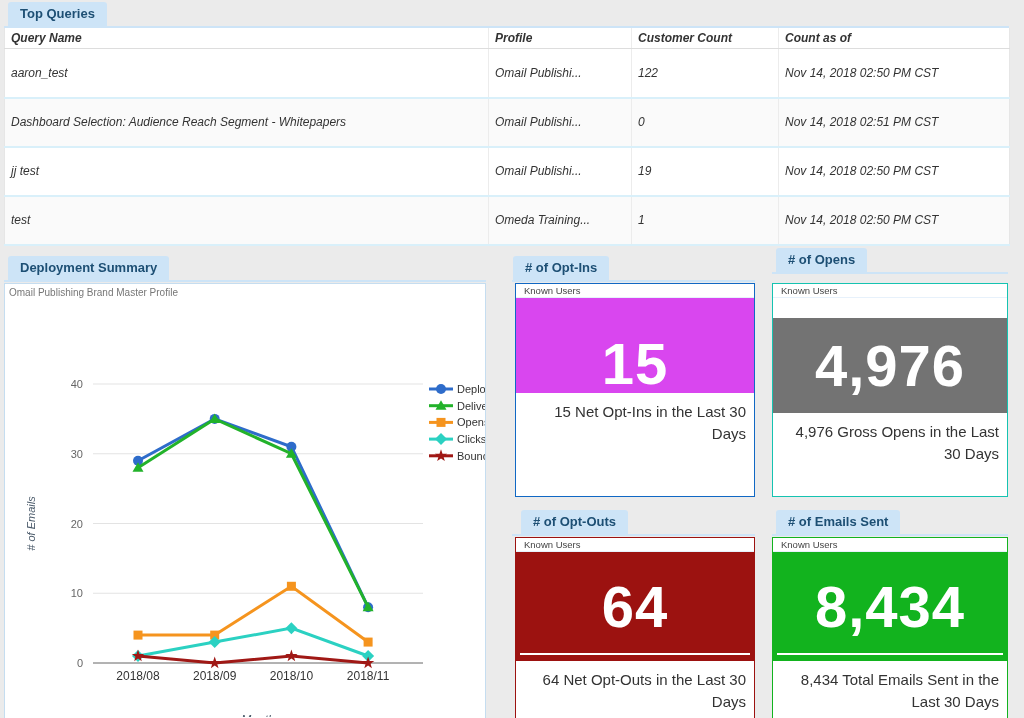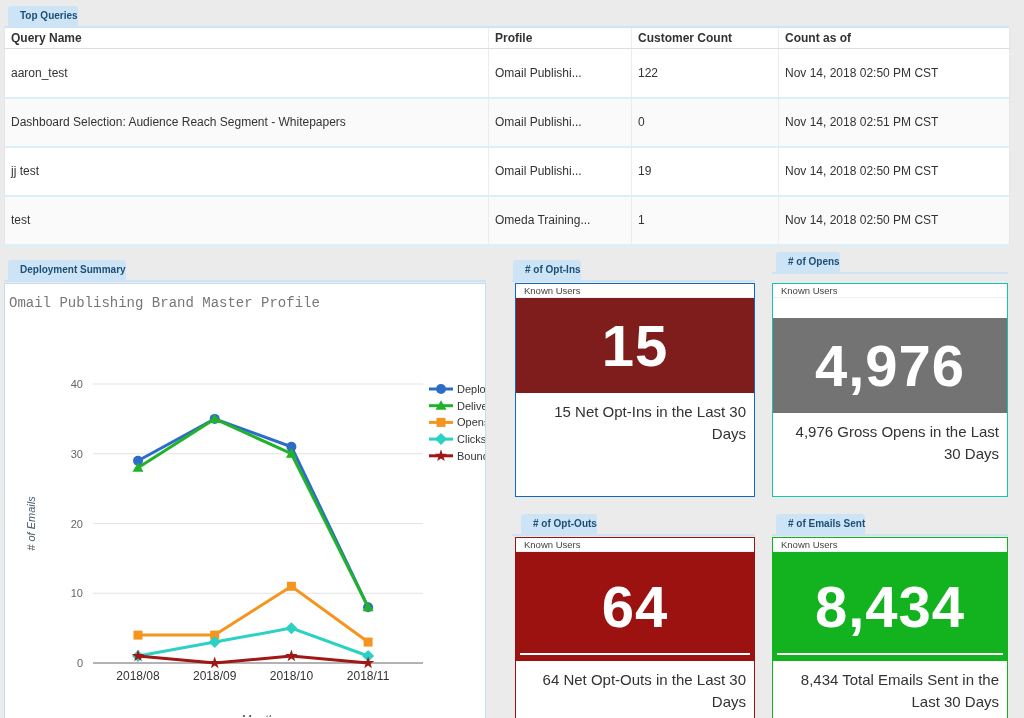--- a/index.html
+++ b/index.html
@@ -2,38 +2,38 @@
 <html><head>
 <meta charset="utf-8">
 <style>
   * { margin:0; padding:0; box-sizing:border-box; }
   html,body { width:1024px; height:718px; overflow:hidden; background:#ebebeb;
     font-family:"Liberation Sans", sans-serif; }
 
   
   .tabstrip { position:absolute; display:flex; align-items:flex-end;
     border-bottom:2px solid #cde4f7; height:24px; }
-  .tab { display:inline-block; padding:4px 0 5px 12px; font-size:10px; font-weight:bold;
+  .tab { display:inline-block; padding:4px 12px 5px 12px; font-size:13px; font-weight:bold;
     color:#1d4f74; background:#cde4f7; border-radius:3px 3px 0 0; white-space:nowrap; cursor:default; }
 
   
   .tq-table { position:absolute; left:4px; top:28px; width:1005px; border-collapse:collapse;
-    background:#fff; table-layout:fixed; border:1px solid #e6e6e6; border-top:none; }
+    background:#fff; table-layout:fixed; border:1px solid #e6e6e6; border-top:none;font-style:italic; }
   .tq-table th { text-align:left; font-size:12px; color:#333; padding:3px 6px; height:17px;
     border-bottom:1px solid #ddd; border-right:1px solid #ececec; background:#fff; }
   .tq-table td { font-size:12px; color:#333; padding:2px 6px; height:49px; vertical-align:middle;
     border-right:1px solid #ececec; overflow:hidden; white-space:nowrap; }
   .tq-table th:last-child, .tq-table td:last-child { border-right:none; }
   .tq-table tbody tr { border-bottom:2px solid #d9f0fa; }
   .tq-table tbody tr:nth-child(even) td { background:#fafafa; }
 
   
   .chart-panel { position:absolute; left:4px; top:283px; width:482px; height:436px;
     background:#fff; border:1px solid #c5ddf0; }
-  .chart-subtitle { position:absolute; top:11px; left:4px; font-size:14px; color:#777;font-family:Liberation Mono, monospace; }
+  .chart-subtitle { position:absolute; top:3px; left:4px; font-size:10px; color:#777; }
   .chart-svg { position:absolute; top:0; left:0; }
 
   
   .kpi-panel { position:absolute; background:#fff; border:1px solid #999; overflow:hidden; }
   .kpi-sub { height:14px; font-size:9.5px; color:#444; padding:1px 8px;
     border-bottom:1px solid #e7f1fb; background:#fff; }
   .kpi-box { height:95px; position:relative; display:flex; align-items:center; justify-content:center; }
   .kpi-box.tall { height:109px; }
   .kpi-value { color:#fff; font-size:58px; font-weight:bold; line-height:1; letter-spacing:1px; }
   .kpi-axisline { position:absolute; left:4px; right:4px; bottom:6px; height:2px; background:#fff; }
@@ -162,21 +162,21 @@
       </g>
     </svg>
   <div class="chart-subtitle">Omail Publishing Brand Master Profile</div>
 </div>
 
 <div class="tabstrip" style="left:512px; top:258px; width:243px;">
   <span class="tab" style="margin-left:1px;"># of Opt-Ins</span>
 </div>
 <div class="kpi-panel" style="left: 515px; top: 283px; width: 240px; height: 214px; border-color: rgb(16, 104, 196);">
   <div class="kpi-sub">Known Users</div>
-  <div class="kpi-box" style="background-color: #7f1d1d;">
+  <div class="kpi-box" style="background-color: #d946ef; align-items: flex-end;">
     <span class="kpi-value">15</span>
   </div>
   <div class="kpi-desc">15 Net Opt-Ins in the Last 30 Days</div>
 </div>
 
 <div class="tabstrip" style="left:772px; top:250px; width:236px;">
   <span class="tab" style="margin-left:4px;"># of Opens</span>
 </div>
 <div class="kpi-panel" style="left: 772px; top: 283px; width: 236px; height: 214px; border-color: rgb(21, 195, 177);">
   <div class="kpi-sub">Known Users</div>

